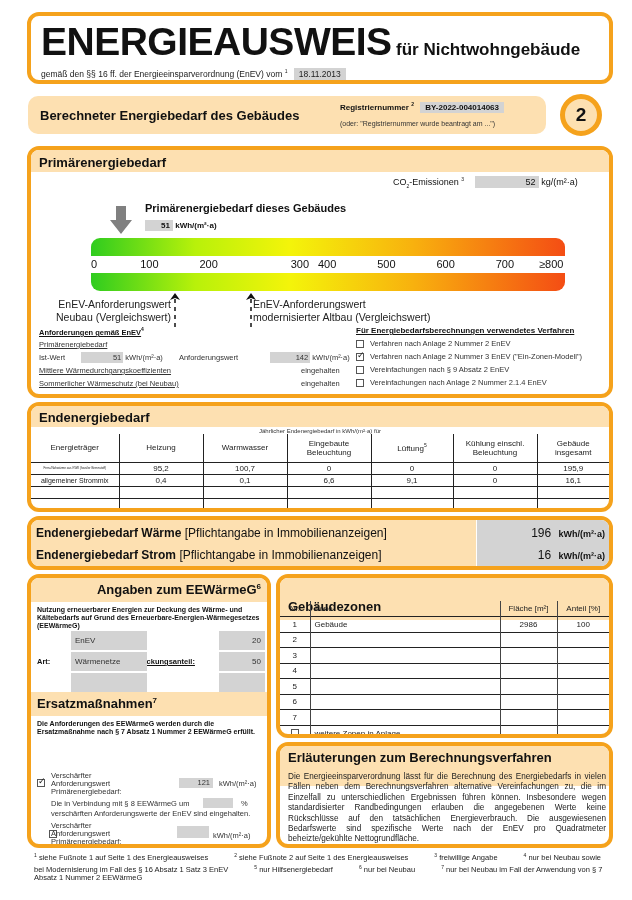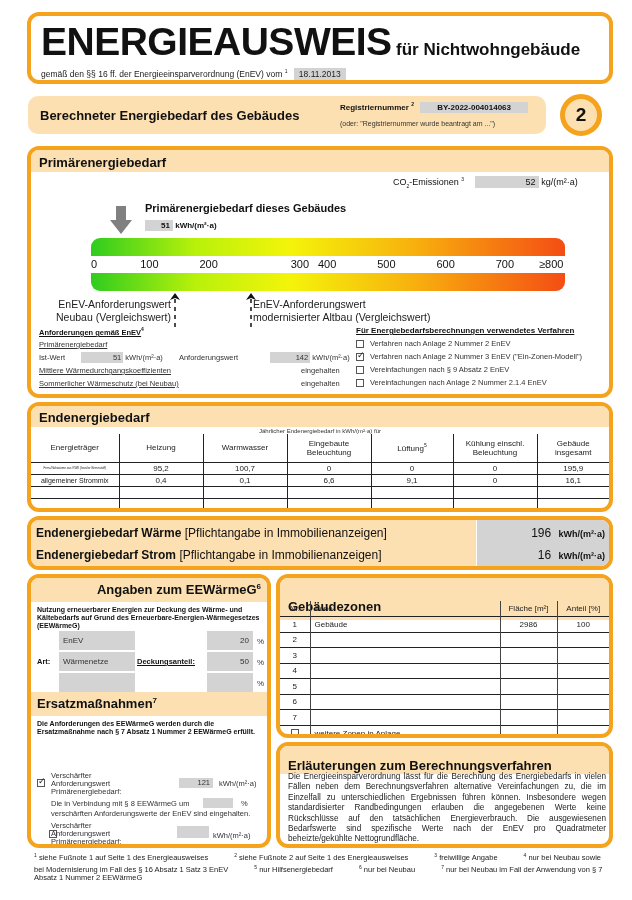--- a/index.html
+++ b/index.html
@@ -36,21 +36,21 @@
     <sup style="font-size:5px;">1</sup>
     <span class="gray" style="display:inline-block;padding:1px 5px;margin-left:4px;">18.11.2013</span>
   </div>
 </div>
 
 <div class="abs band" style="left:28px;top:96px;width:518px;height:38px;border-radius:10px;">
   <div class="abs" style="left:12px;top:12px;font-size:13px;">Berechneter Energiebedarf des Gebäudes</div>
   <div class="abs" style="left:312px;top:5px;font-size:8px;white-space:nowrap;">
     <span>Registriernummer</span>
     <sup style="font-size:5px;">2</sup>
-    <span class="gray" style="display:inline-block;padding:1px 17px;margin-left:4px;">BY-2022-004014063</span>
+    <span class="gray" style="display:inline-block;padding:1px 5px;margin-left:4px;">BY-2022-004014063</span>
   </div>
   <div class="abs" style="left:312px;top:24px;font-size:7px;font-weight:normal;color:#333;">(oder: "Registriernummer wurde beantragt am ...")</div>
 </div>
 <div class="abs" style="left:560px;top:94px;width:42px;height:42px;border:5px solid #f5a21c;border-radius:50%;background:#fde0b1;text-align:center;line-height:32px;font-weight:bold;font-size:19px;">
   <span>2</span>
 </div>
 
 <div class="box" style="left:27px;top:146px;width:586px;height:252px;">
   <div class="band" style="height:22px;padding:5px 8px;font-size:13px;">Primärenergiebedarf</div>
   <div class="abs" style="left:362px;top:26px;font-size:9px;white-space:nowrap;">
@@ -207,21 +207,21 @@
   </div>
 </div>
 
 <div class="box" style="left:27px;top:574px;width:244px;height:274px;">
   <div class="band" style="height:24px;padding:4px 6px;font-size:13px;text-align:right;">
     <span>Angaben zum EEWärmeG</span><sup style="font-size:8px;">6</sup>
   </div>
   <div class="abs" style="left:6px;top:28px;width:226px;font-size:7px;font-weight:bold;line-height:8px;">Nutzung erneuerbarer Energien zur Deckung des Wärme- und Kältebedarfs auf Grund des Erneuerbare-Energien-Wärmegesetzes (EEWärmeG)</div>
   <div class="abs" style="left:6px;top:79px;font-size:7.5px;font-weight:bold;">Art:</div>
   <div class="abs" style="left:106px;top:79px;font-size:7.5px;font-weight:bold;text-decoration:underline;">Deckungsanteil:</div>
-  <div id="eewg-rows" class="abs" style="left:0;top:53px;width:236px;">
+  <div id="eewg-rows" class="abs" style="left:12px;top:53px;width:236px;">
       <div style="position: relative; height: 20px; margin-bottom: 1px;">
         <div class="gray abs" style="left: 28px; top: 0px; width: 76px; height: 19px; font-size: 8px; padding: 5px 4px; color: rgb(51, 51, 51);">EnEV</div>
         <div class="gray abs" style="left: 176px; top: 0px; width: 46px; height: 19px; font-size: 8px; padding: 5px 4px; text-align: right; color: rgb(51, 51, 51);">20</div>
         <div class="abs" style="left: 226px; top: 6px; font-size: 8px; color: rgb(51, 51, 51);">%</div>
       </div>
       <div style="position: relative; height: 20px; margin-bottom: 1px;">
         <div class="gray abs" style="left: 28px; top: 0px; width: 76px; height: 19px; font-size: 8px; padding: 5px 4px; color: rgb(51, 51, 51);">Wärmenetze</div>
         <div class="gray abs" style="left: 176px; top: 0px; width: 46px; height: 19px; font-size: 8px; padding: 5px 4px; text-align: right; color: rgb(51, 51, 51);">50</div>
         <div class="abs" style="left: 226px; top: 6px; font-size: 8px; color: rgb(51, 51, 51);">%</div>
       </div>
@@ -311,17 +311,17 @@
           <td><span class="cb"></span></td>
           <td>weitere Zonen in Anlage</td>
           <td></td>
           <td></td>
         </tr>
       </tbody>
   </table>
 </div>
 
 <div class="box" style="left:276px;top:742px;width:337px;height:106px;">
-  <div class="band" style="height:28px;padding:12px 8px;font-size:13px;">Erläuterungen zum Berechnungsverfahren</div>
+  <div class="band" style="height:40px;padding:4px 8px;font-size:13px;">Erläuterungen zum Berechnungsverfahren</div>
   <div class="abs" style="left:8px;top:26px;width:318px;font-size:8.2px;line-height:10.4px;color:#222;text-align:justify;">Die Energieeinsparverordnung lässt für die Berechnung des Energiebedarfs in vielen Fällen neben dem Berechnungsverfahren alternative Vereinfachungen zu, die im Einzelfall zu unterschiedlichen Ergebnissen führen können. Insbesondere wegen standardisierter Randbedingungen erlauben die angegebenen Werte keine Rückschlüsse auf den tatsächlichen Energieverbrauch. Die ausgewiesenen Bedarfswerte sind spezifische Werte nach der EnEV pro Quadratmeter beheizte/gekühlte Nettogrundfläche.</div>
 </div>
 
 <div id="footnotes" class="abs" style="left:34px;top:850px;width:570px;font-size:7.5px;line-height:8.5px;color:#222;"><span style="margin-right: 26px;"><sup style="font-size:5px;">1</sup> <span>siehe Fußnote 1 auf Seite 1 des Energieausweises</span></span><span style="margin-right: 26px;"><sup style="font-size:5px;">2</sup> <span>siehe Fußnote 2 auf Seite 1 des Energieausweises</span></span><span style="margin-right: 26px;"><sup style="font-size:5px;">3</sup> <span>freiwillige Angabe</span></span><span style="margin-right: 26px;"><sup style="font-size:5px;">4</sup> <span>nur bei Neubau sowie bei Modernisierung im Fall des § 16 Absatz 1 Satz 3 EnEV</span></span><span style="margin-right: 26px;"><sup style="font-size:5px;">5</sup> <span>nur Hilfsenergiebedarf</span></span><span style="margin-right: 26px;"><sup style="font-size:5px;">6</sup> <span>nur bei Neubau</span></span><span style="margin-right: 26px;"><sup style="font-size:5px;">7</sup> <span>nur bei Neubau im Fall der Anwendung von § 7 Absatz 1 Nummer 2 EEWärmeG</span></span></div>
 
 </body></html>

